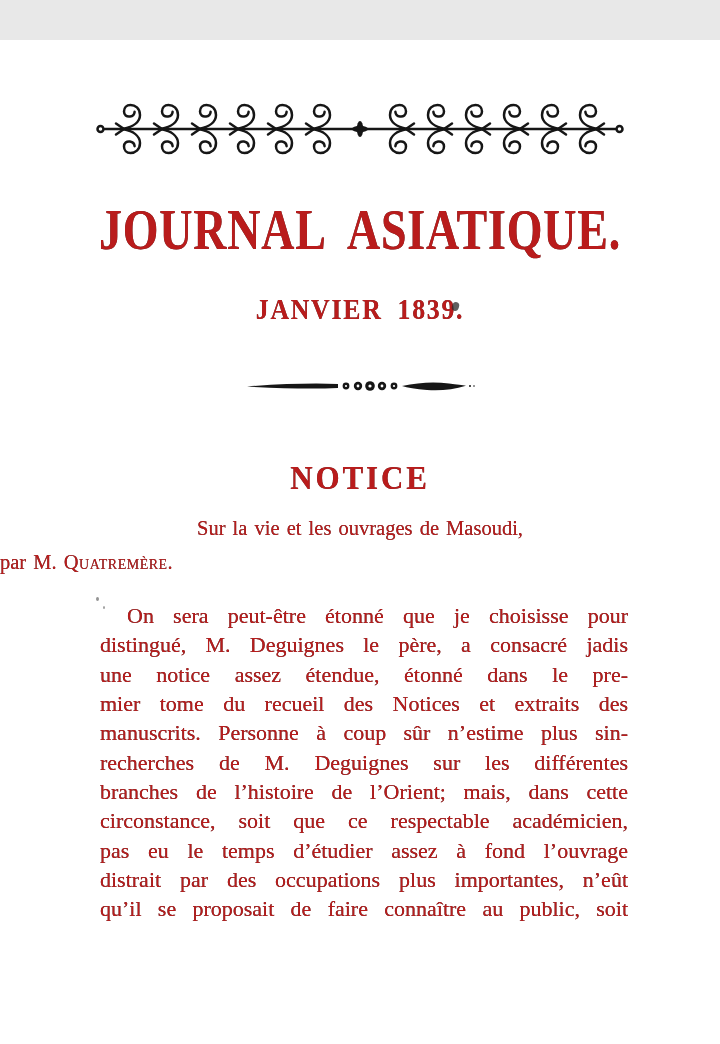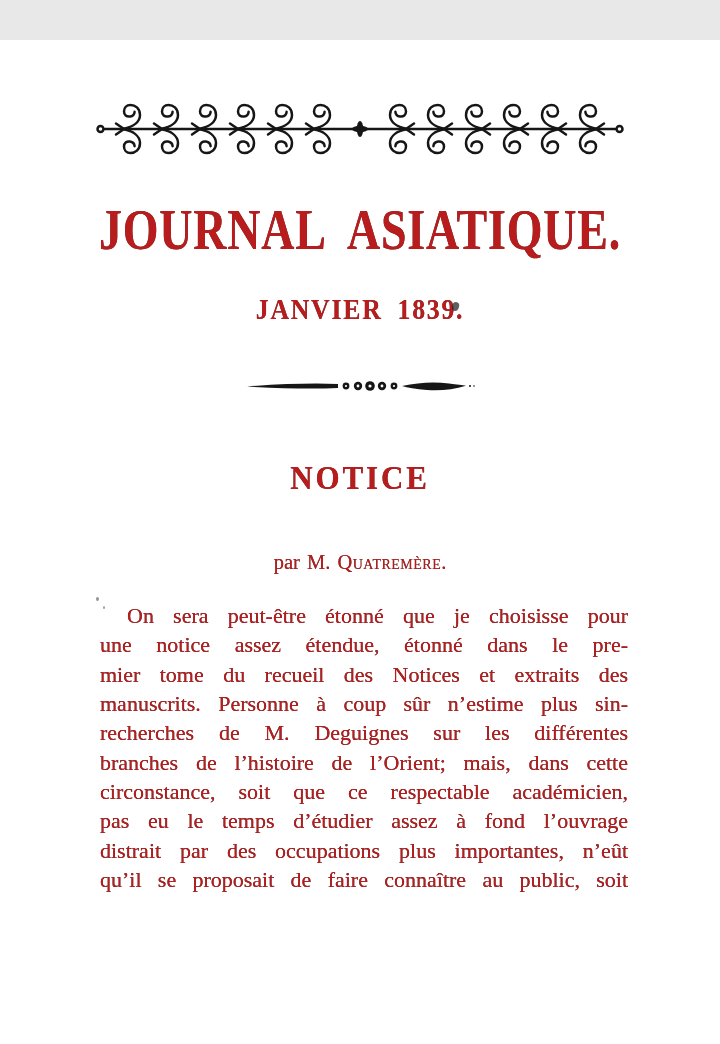--- a/index.html
+++ b/index.html
@@ -31,21 +31,21 @@
     letter-spacing:3px; transform:scaleX(0.94); transform-origin:50% 50%;
     text-shadow:0 0 0.4px rgba(0,0,0,.7);
   }
   .article-subtitle {
     position:absolute; left:0; top:477px; width:720px;
     text-align:center; font-size:20.5px; word-spacing:2px;
     text-shadow:0 0 0.35px rgba(0,0,0,.7);
   }
   .article-byline {
     position:absolute; left:0; top:511px; width:720px;
-    text-align:center; font-size:20.5px; word-spacing:2px;
+    font-size:20.5px; word-spacing:2px;
     text-shadow:0 0 0.35px rgba(0,0,0,.7);
   }
   .smallcaps { font-variant:small-caps; letter-spacing:0.5px; }
   .article-body {
     position:absolute; left:100px; top:561px; width:528px;
     font-size:22px; line-height:29.35px;
     text-shadow:0 0 0.38px rgba(0,0,0,.78);
   }
   .bl { text-align:justify; text-align-last:justify; white-space:normal; height:29.35px; }
   .bl:first-child { text-indent:27px; }
@@ -116,24 +116,26 @@
         <circle cx="101" cy="9" r="1.1"></circle>
         <circle cx="113" cy="9" r="1.4"></circle>
         <circle cx="125" cy="9" r="1.6"></circle>
         <circle cx="137" cy="9" r="1.4"></circle>
         <circle cx="149" cy="9" r="1.1"></circle>
       </g>
     </svg>
   </div>
 
   <h2 class="article-heading">NOTICE</h2>
+  <div class="article-subtitle">Sur la vie et les ouvrages de Masoudi,</div>
   <div class="article-byline"><span>par M. </span><span class="smallcaps">Quatremère</span><span>.</span></div>
 
   <div class="article-body">
     <div class="bl">On sera peut-être étonné que je choisisse pour</div>
+    <div class="bl">distingué, M. Deguignes le père, a consacré jadis</div>
     <div class="bl">une notice assez étendue, étonné dans le pre-</div>
     <div class="bl">mier tome du recueil des Notices et extraits des</div>
     <div class="bl">manuscrits. Personne à coup sûr n’estime plus sin-</div>
     <div class="bl">recherches de M. Deguignes sur les différentes</div>
     <div class="bl">branches de l’histoire de l’Orient; mais, dans cette</div>
     <div class="bl">circonstance, soit que ce respectable académicien,</div>
     <div class="bl">pas eu le temps d’étudier assez à fond l’ouvrage</div>
     <div class="bl">distrait par des occupations plus importantes, n’eût</div>
     <div class="bl">qu’il se proposait de faire connaître au public, soit</div>
   </div>

